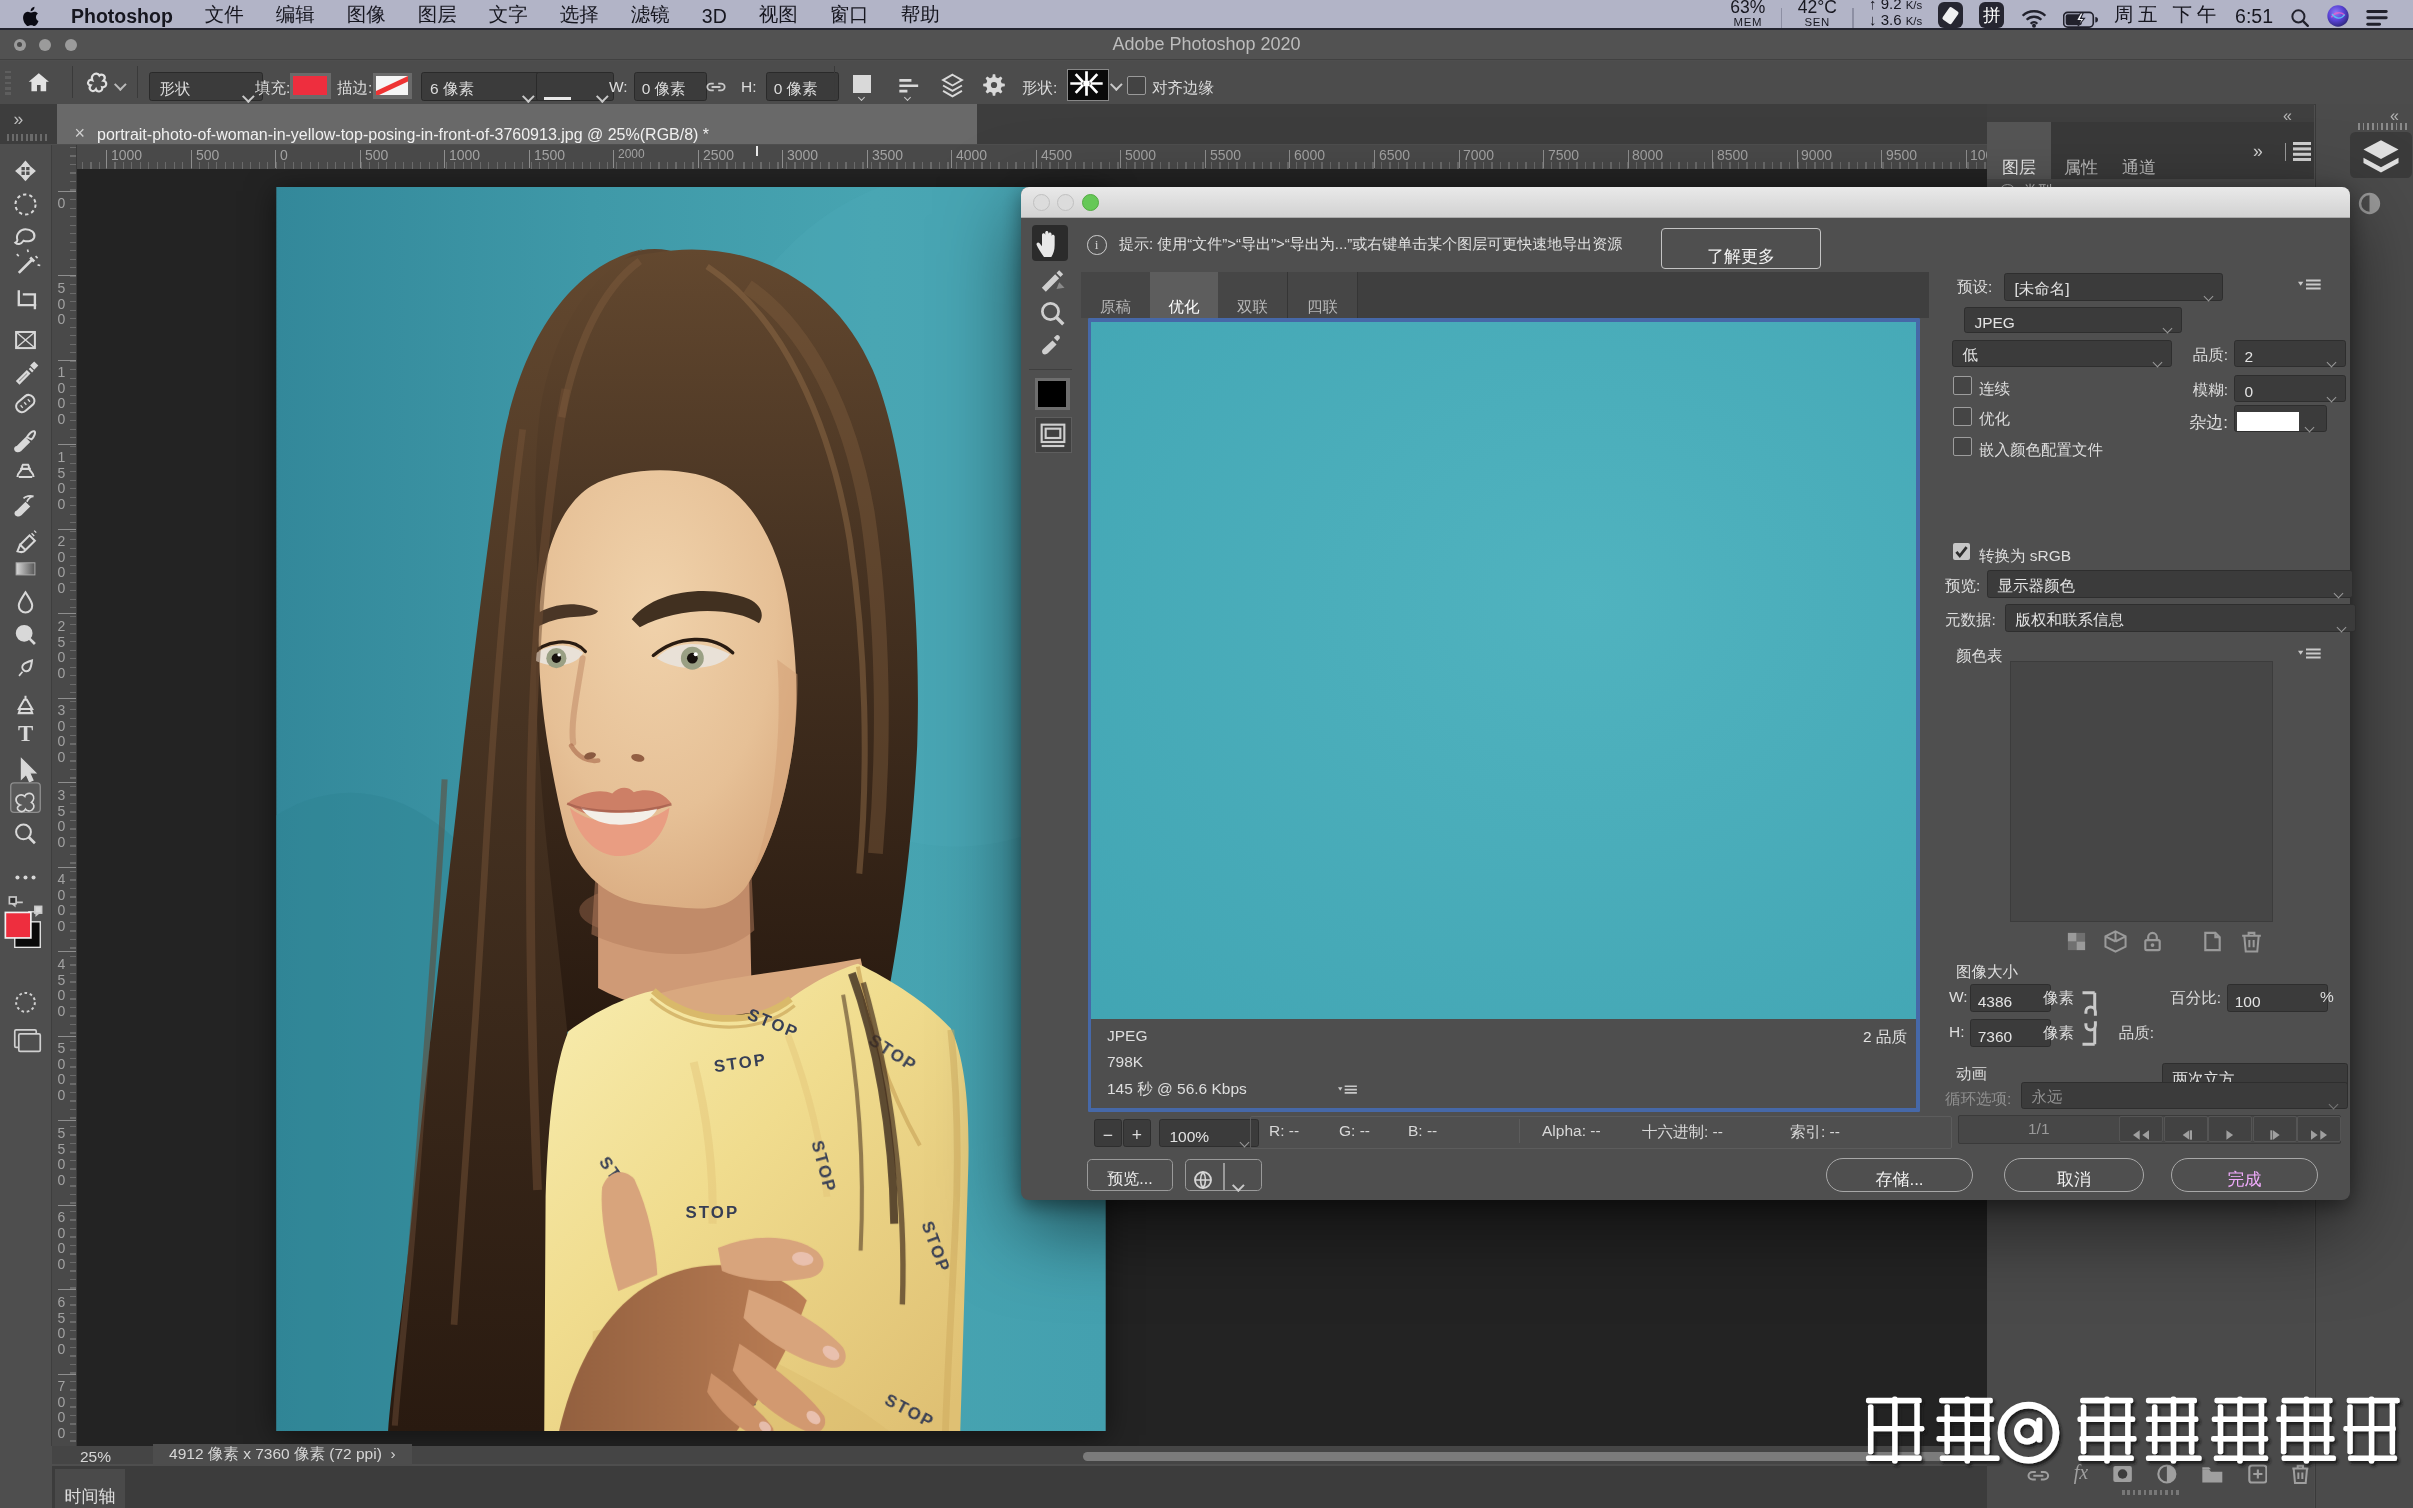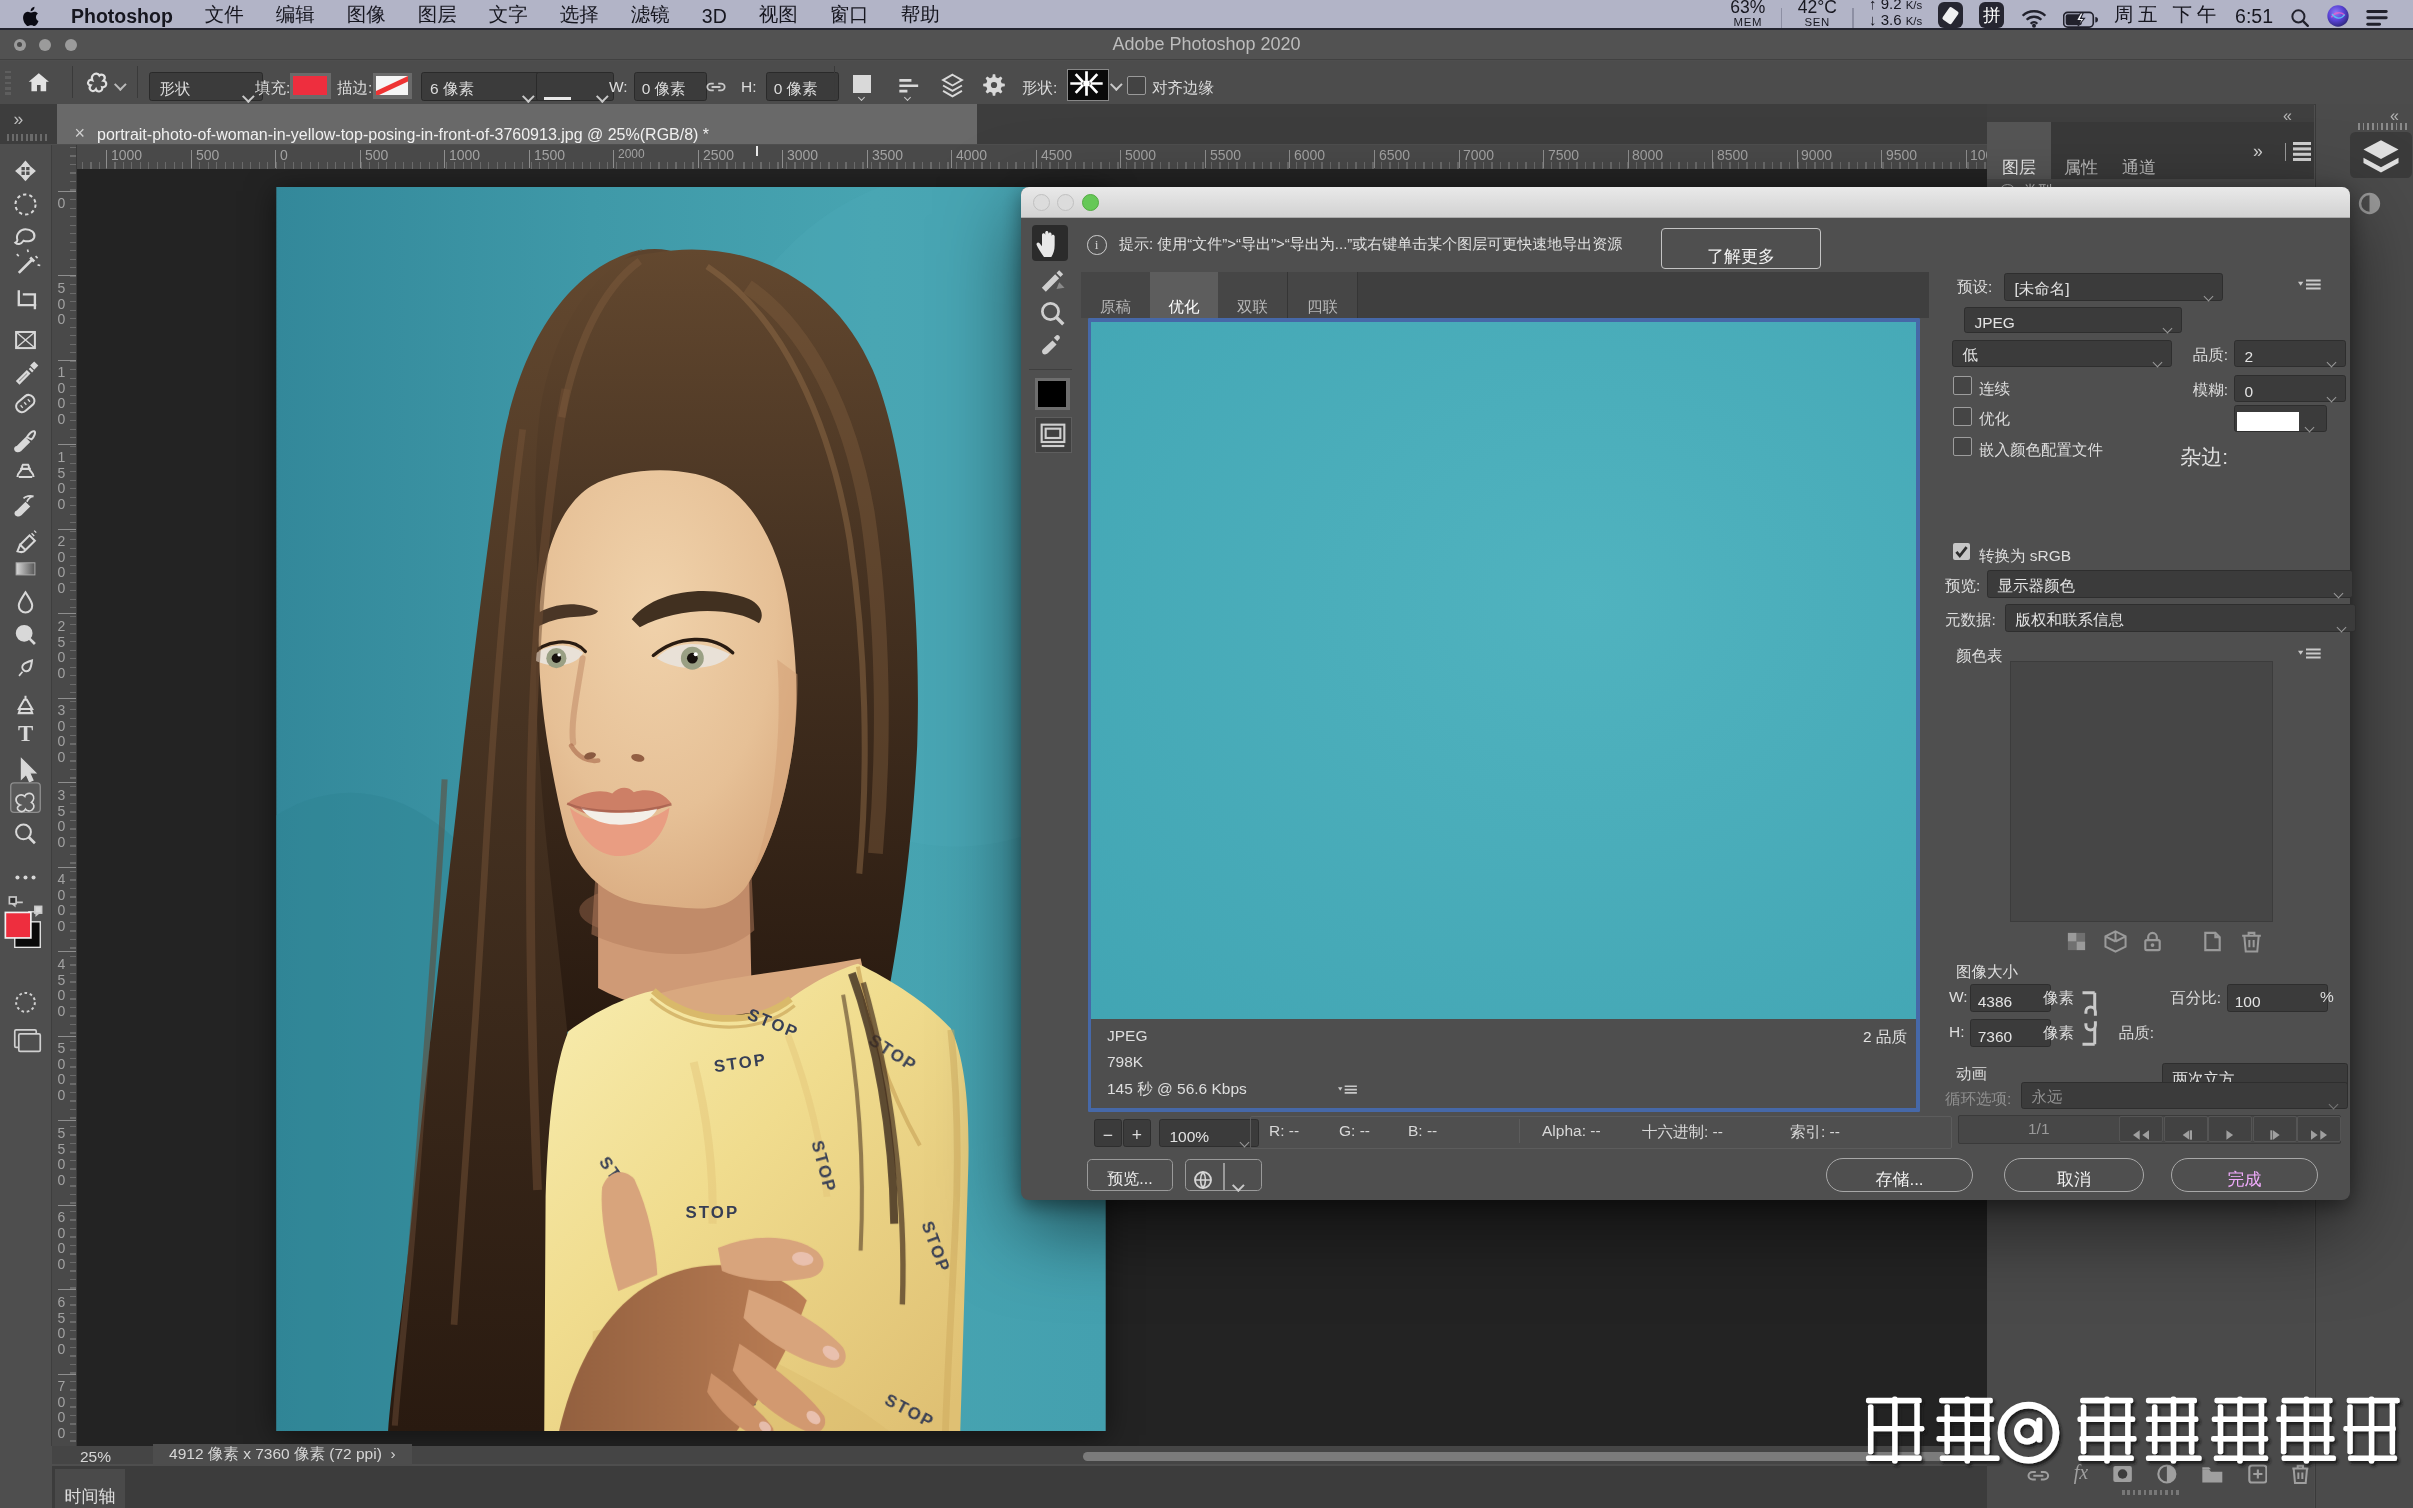--- a/index.html
+++ b/index.html
@@ -609,21 +609,21 @@
     </div>
     <div style="position:absolute;left:932px;top:189px;width:17px;height:17px;border:1.3px solid #9d9d9d;border-radius:2px;background:#454545"></div>
     <span style="position:absolute;left:958px;top:192px;font-size:15.5px;color:#dedede;white-space:nowrap;">连续</span>
     <span style="position:absolute;left:1207px;top:193px;font-size:15.5px;color:#dedede;white-space:nowrap;transform:translateX(-100%);">模糊:</span>
     <div class="flx" style="position:absolute;left:1213px;top:188px;width:91px;height:25px;background:#3b3b3b;border:0.7px solid #2e2e2e;border-radius:2.7px;padding:0 9.4px;justify-content:space-between;color:#e3e3e3;font-size:15.5px">
       <span style="white-space:nowrap">0</span>
       <span class="cv" style="margin-top:-3.4px;border-color:#9a9a9a;width:6px;height:6px;border-width:1.7px"></span>
     </div>
     <div style="position:absolute;left:932px;top:220px;width:17px;height:17px;border:1.3px solid #9d9d9d;border-radius:2px;background:#454545"></div>
     <span style="position:absolute;left:958px;top:222px;font-size:15.5px;color:#dedede;white-space:nowrap;">优化</span>
-    <span style="position:absolute;left:1207px;top:224px;font-size:21px;color:#dedede;white-space:nowrap;transform:translateX(-100%);margin-top:32px;">杂边:</span>
+    <span style="position:absolute;left:1207px;top:224px;font-size:17px;color:#dedede;white-space:nowrap;transform:translateX(-100%);">杂边:</span>
     <div class="ab flx" style="left:1213px;top:218px;width:91px;height:25px;background:#3b3b3b;border:0.7px solid #2e2e2e;border-radius:2.7px">
       <div style="width:62px;height:19.5px;background:#fff;margin-left:2px"></div>
       <span class="cv" style="border-color:#9a9a9a;width:6px;height:6px;border-width:1.7px;margin:-3.4px 0 0 6.7px"></span>
     </div>
     <div style="position:absolute;left:932px;top:250px;width:17px;height:17px;border:1.3px solid #9d9d9d;border-radius:2px;background:#454545"></div>
     <span style="position:absolute;left:958px;top:253px;font-size:15.5px;color:#dedede;white-space:nowrap;">嵌入颜色配置文件</span>
     <div style="position:absolute;left:932px;top:356px;width:17px;height:17px;background:#c7c7c7;border-radius:2px"><svg width="17" height="17" viewBox="0 0 25 25">
         <path d="M5 13l5 6 10-13" stroke="#2e2e2e" stroke-width="4" fill="none"></path>
       </svg></div>
     <span style="position:absolute;left:958px;top:359px;font-size:15.5px;color:#dedede;white-space:nowrap;">转换为 sRGB</span>

